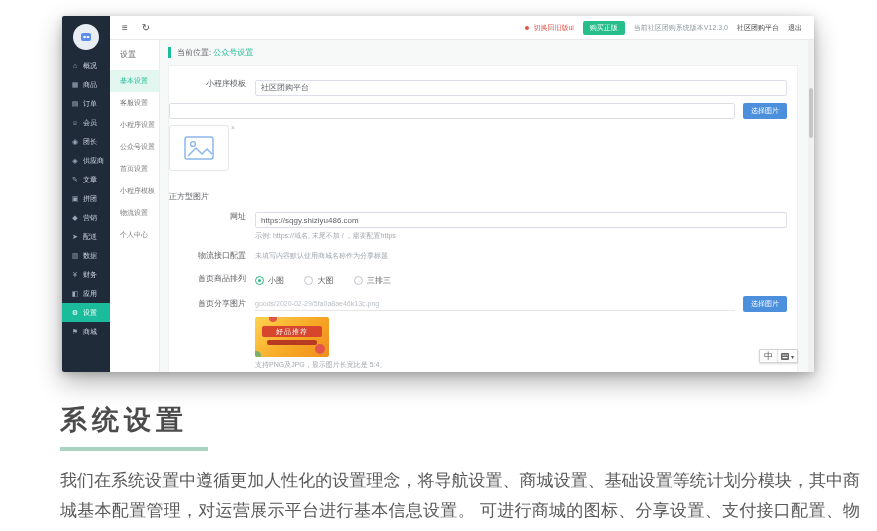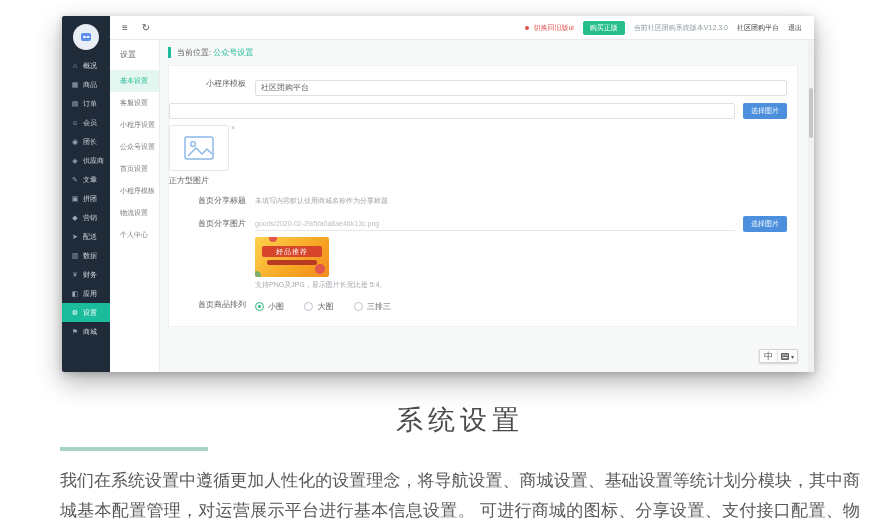--- a/index.html
+++ b/index.html
@@ -62,21 +62,21 @@
     font-family:"Liberation Sans","DejaVu Sans",sans-serif; }
   .grow { flex:1; min-width:0; }
   .bbtn { height:16px; background:#4b8fdd; color:#fff; border:none; border-radius:2px;
     font-size:7px; padding:0 8px; margin-left:8px; cursor:pointer; flex-shrink:0;
     font-family:"Liberation Sans","DejaVu Sans",sans-serif; }
   .help { font-size:7px; color:#a2a7ad; margin-top:3px; }
 
   .ph-box { width:60px; height:46px; border:1px solid #e4e7ed; border-radius:3px; background:#fff;
     margin-top:6px; display:flex; align-items:center; justify-content:center; position:relative; }
   .ph-close { position:absolute; top:-2px; right:-7px; font-size:7px; color:#b5b5b5; cursor:pointer; line-height:1; }
-  .caption { font-size:8px; color:#606266; margin-top:4px; }
+  .caption { font-size:8px; color:#606266; margin-top:20px; }
 
   .pathline { flex:1; min-width:0; border-bottom:1px solid #e6e6e6; font-size:7px; color:#b9bec4;
     height:14px; line-height:14px; white-space:nowrap; overflow:hidden; }
   .promo { width:74px; height:40px; margin-top:5px; position:relative; border-radius:2px; overflow:hidden;
     background:linear-gradient(135deg,#ffd24d 0%,#f6a623 60%,#f08c1e 100%); }
   .promo-ribbon { position:absolute; top:9px; left:7px; right:7px; height:11px; background:#d6452c;
     border-radius:2px; color:#fff; font-size:7px; text-align:center; line-height:11px; letter-spacing:1px; }
   .promo-strip { position:absolute; top:23px; left:12px; right:12px; height:5px; background:#b93a22; border-radius:2px; }
   .promo-dot1 { position:absolute; width:10px; height:10px; border-radius:50%; background:#e2554b; right:4px; bottom:3px; }
   .promo-dot2 { position:absolute; width:9px; height:9px; border-radius:50%; background:#7fb069; left:-3px; bottom:-3px; }
@@ -96,21 +96,21 @@
 
   .ime { position:absolute; right:16px; bottom:9px; display:flex; align-items:center;
     border:1px solid #d4d4d4; background:#fcfcfc; box-shadow:0 1px 2px rgba(0,0,0,.15);
     border-radius:1px; height:14px; cursor:pointer; }
   .ime-cn { font-size:9px; color:#555; padding:0 4px; border-right:1px solid #e2e2e2; line-height:12px; }
   .ime-kb { padding:0 3px; display:flex; align-items:center; gap:2px; }
   .ime-arrow { font-size:6px; color:#555; }
 
   
   .article { margin:30px 0 0 60px; width:800px; }
-  .article h1 { font-size:27px; font-weight:400; color:#4b4b4b; letter-spacing:5px;text-align:center; }
+  .article h1 { font-size:27px; font-weight:700; color:#4b4b4b; letter-spacing:5px; }
   .hr-accent { width:148px; height:4px; background:#abd3c1; margin-top:9px; }
   .article p { margin-top:15px; font-size:17px; line-height:1.75; color:#595959; text-align:justify; }
 </style>
 </head>
 <body>
 
 <div class="shot">
 
   <aside class="snav">
     <div class="avatar">
@@ -236,61 +236,68 @@
                 <svg width="30" height="24" viewBox="0 0 30 24">
                   <rect x="1" y="1" width="28" height="22" rx="2" fill="none" stroke="#8cb8e8" stroke-width="1.5"></rect>
                   <circle cx="9" cy="8" r="2.4" fill="none" stroke="#8cb8e8" stroke-width="1.4"></circle>
                   <path d="M4 20 L12 12 L18 18 L23 13 L28 18" fill="none" stroke="#8cb8e8" stroke-width="1.5"></path>
                 </svg>
               </div>
               <div class="caption">正方型图片</div>
             </div>
           </div>
 
-
-          <div class="frow">
-            <div class="flabel">首页分享标题</div>
+          <div class="frow">
+            <div class="flabel">网址</div>
+            <div class="fctrl">
+              <input class="txt" readonly="" value="https://sqgy.shiziyu486.com" style="">
+              <div class="help">示例: https://域名, 末尾不加 / ，需要配置https</div>
+            </div>
+          </div>
+
+          <div class="frow">
+            <div class="flabel">物流接口配置</div>
             <div class="fctrl">
               <div class="help">未填写内容默认使用商城名称作为分享标题</div>
+            </div>
+          </div>
+
+          <div class="frow">
+            <div class="flabel">首页商品排列</div>
+            <div class="fctrl">
+              <label class="radio">
+                  <span class="rdot on"></span>
+                  <span>小图</span>
+                </label>
+              <label class="radio">
+                  <span class="rdot"></span>
+                  <span>大图</span>
+                </label>
+              <label class="radio">
+                  <span class="rdot"></span>
+                  <span>三排三</span>
+                </label>
             </div>
           </div>
 
           <div class="frow">
             <div class="flabel">首页分享图片</div>
             <div class="fctrl">
               <div class="hgroup">
                 <div class="pathline">goods/2020-02-29/5fa0a8ae46k13c.png</div>
                 <button class="bbtn">选择图片</button>
               </div>
               <div class="promo">
                 <span class="promo-dot3"></span>
                 <span class="promo-ribbon">好品推荐</span>
                 <span class="promo-strip"></span>
                 <span class="promo-dot1"></span>
                 <span class="promo-dot2"></span>
               </div>
               <div class="help">支持PNG及JPG，显示图片长宽比是 5:4。</div>
-            </div>
-          </div>
-
-          <div class="frow">
-            <div class="flabel">首页商品排列</div>
-            <div class="fctrl">
-              <label class="radio">
-                  <span class="rdot on"></span>
-                  <span>小图</span>
-                </label>
-              <label class="radio">
-                  <span class="rdot"></span>
-                  <span>大图</span>
-                </label>
-              <label class="radio">
-                  <span class="rdot"></span>
-                  <span>三排三</span>
-                </label>
             </div>
           </div>
 
         </div>
 
         <div class="scroll-track">
           <div class="scroll-thumb"></div>
         </div>
 
         <div class="ime">

